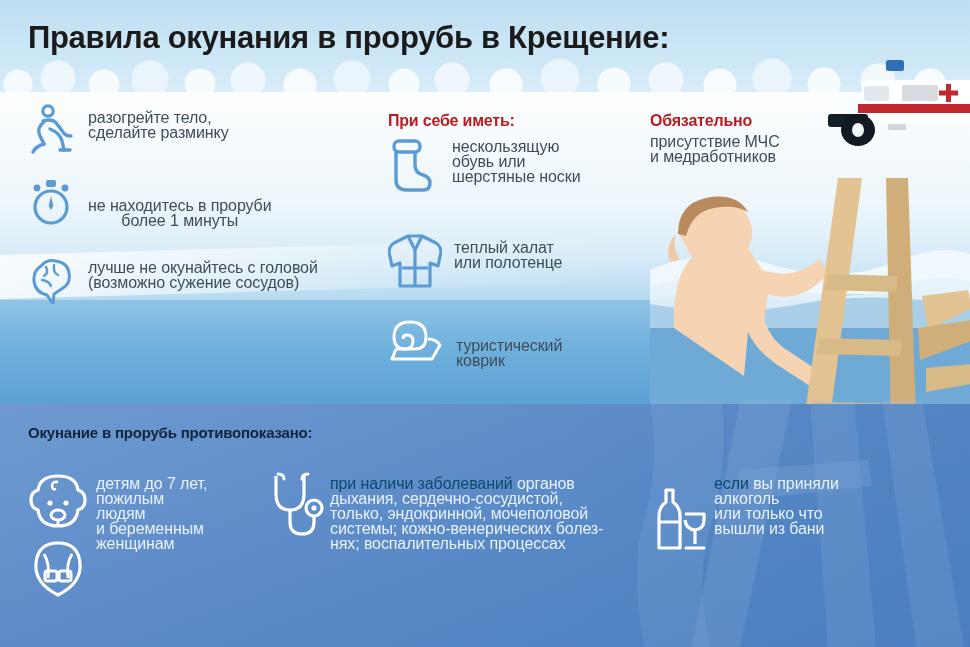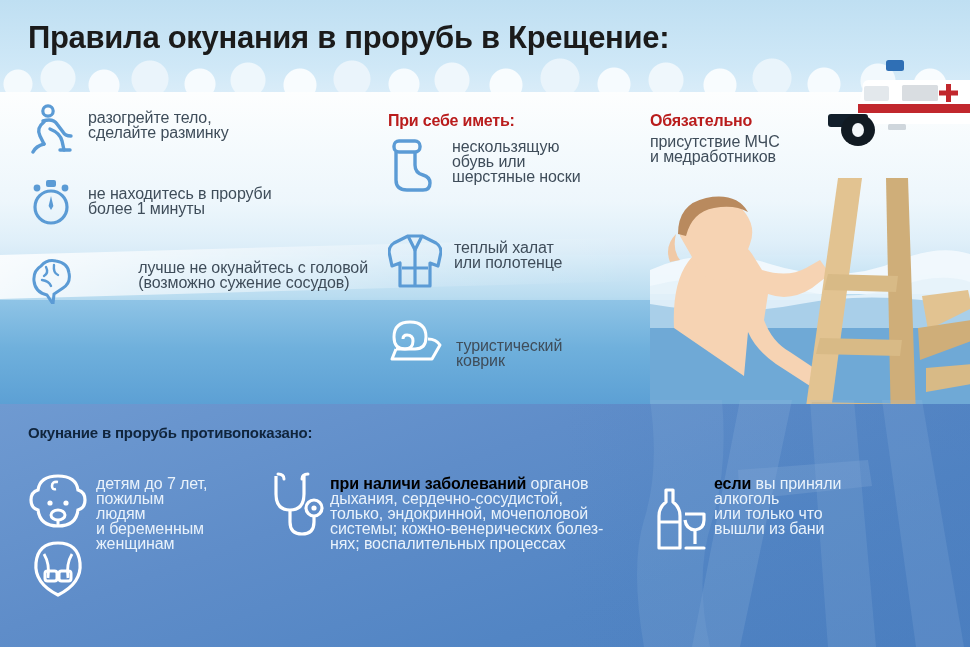--- a/index.html
+++ b/index.html
@@ -95,26 +95,26 @@
   .txt.light{color:#e9f2fb;}
   .col-head{
     position:absolute;font-size:16px;font-weight:bold;color:#b91c1c;
     letter-spacing:-.2px;white-space:nowrap;
   }
   .sec-head{
     position:absolute;left:28px;top:424px;
     font-size:15px;font-weight:bold;color:#10253d;
     letter-spacing:-.2px;white-space:nowrap;
   }
-  .lead{font-weight:bold;color:#000000;}
+  .lead{font-weight:normal;color:#0c4a6e;}
 
   
   #r-warm   {left:28px;  top:104px; width:330px;}
   #r-time   {left:28px;  top:178px; width:330px;}
-  #r-head   {left:28px;  top:256px; width:340px;justify-content:space-between;}
+  #r-head   {left:28px;  top:256px; width:340px;}
   #r-tea    {left:28px;  top:330px; width:340px;}
   
   #h-carry  {left:388px; top:112px;}
   #r-boots  {left:388px; top:137px; width:230px;}
   #r-robe   {left:388px; top:232px; width:230px;}
   #r-mat    {left:388px; top:318px; width:230px;}
   
   #h-must   {left:650px; top:112px;}
   #t-must   {position:absolute;left:650px;top:134px;width:190px;}
   #ico-baby {position:absolute;left:28px;top:472px;}
@@ -201,21 +201,21 @@
   </div>
 
   <div class="row" id="r-time">
     <svg class="ico" width="46" height="50" viewBox="0 0 46 50">
       <rect x="18" y="2" width="10" height="7" rx="2" fill="#5b9bd5"></rect>
       <circle cx="9" cy="10" r="3.4" fill="#5b9bd5"></circle>
       <circle cx="37" cy="10" r="3.4" fill="#5b9bd5"></circle>
       <circle cx="23" cy="29" r="16" fill="none" stroke="#5b9bd5" stroke-width="3.2"></circle>
       <path d="M23 18 l2.4 10 l-2.4 4 l-2.4 -4 z" fill="#5b9bd5"></path>
     </svg>
-    <div class="txt" style="margin-left:14px;margin-top:8px;">не находитесь в проруби
+    <div class="txt" style="margin-left:14px;margin-top:20px;text-align:center;">не находитесь в проруби
 более 1 минуты</div>
   </div>
 
   <div class="row" id="r-head">
     <svg class="ico" width="46" height="48" viewBox="0 0 46 48">
       <path d="M13 10 q6 -7 15 -5 q12 2 13 12 q2 10 -6 15 l-9 6 l-1 10 l-6 -9 q-12 -3 -13 -14 q-1 -10 7 -15 z" fill="none" stroke="#5b9bd5" stroke-width="3"></path>
       <path d="M18 11 q3 6 -2 9 M26 9 q-1 8 4 10 M14 24 q7 1 9 6" fill="none" stroke="#5b9bd5" stroke-width="2.4" stroke-linecap="round"></path>
     </svg>
     <div class="txt" style="margin-left:14px;margin-top:4px;">лучше не окунайтесь с головой
 (возможно сужение сосудов)</div>

